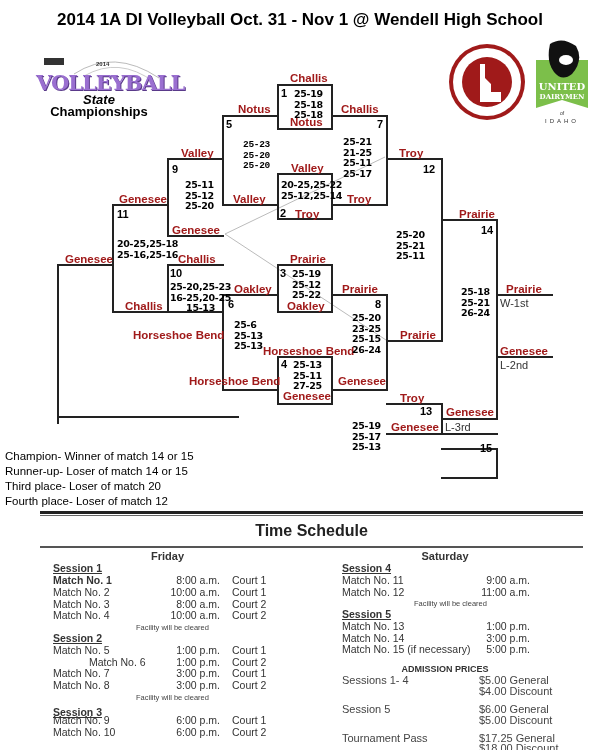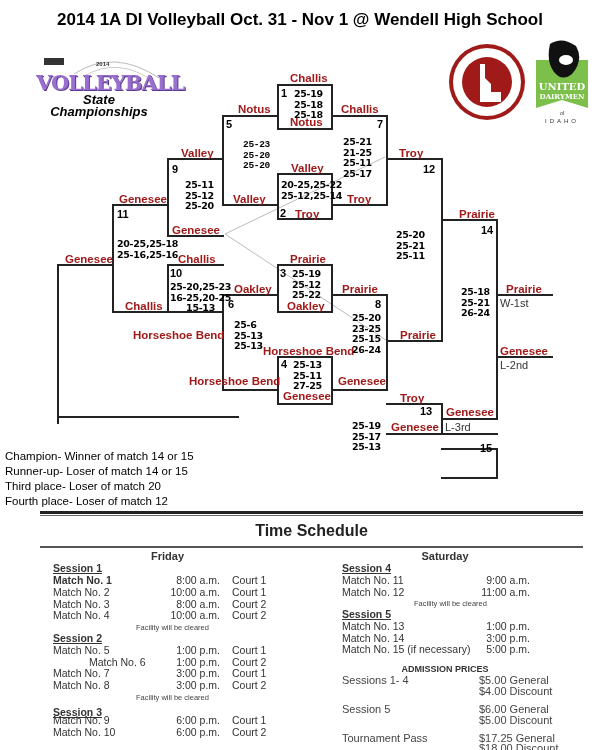--- a/index.html
+++ b/index.html
@@ -25,21 +25,21 @@
 
 <div class="abs" style="left:34px;top:52px;width:130px;height:76px;">
   <svg width="130" height="76">
     <path d="M40 22 Q80 -4 125 26" stroke="#bbb" stroke-width="1" fill="none"></path>
     <path d="M50 24 Q85 4 120 30" stroke="#ccc" stroke-width="1" fill="none"></path>
     <text x="62" y="14" font-size="6" font-weight="bold" font-family="Liberation Sans, sans-serif" fill="#333">2014</text>
     <rect x="10" y="6" width="20" height="7" fill="#333"></rect>
   </svg>
   <div class="abs" style="left:2px;top:18px;width:126px;text-align:center;font-family:'DejaVu Serif',serif;font-weight:bold;font-size:21px;color:#9a6fd0;letter-spacing:-1px;text-shadow:1px 1px 0 #5a3a8a;">VOLLEYBALL</div>
   <div class="abs" style="left:0;top:42px;width:130px;text-align:center;font-weight:bold;font-style:italic;font-size:13px;line-height:12px;">State</div>
-  <div class="abs" style="left:0;top:54px;width:130px;text-align:center;font-weight:bold;font-style:italic;font-size:13px;line-height:12px;">Championships</div>
+  <div class="abs" style="left:0;top:54px;width:130px;text-align:center;font-weight:bold;font-size:13px;line-height:12px;">Championships</div>
 </div>
 
 <div class="abs" style="left:447px;top:40px;width:80px;height:84px;">
   <svg width="80" height="84" viewBox="0 0 80 84">
     <circle cx="40" cy="42" r="38" fill="#a01a1a"></circle>
     <circle cx="40" cy="42" r="34" fill="#fff"></circle>
     <circle cx="40" cy="42" r="25" fill="#a01a1a"></circle>
     <path d="M33 24 L38 24 L38 38 L44 44 L44 52 L54 52 L54 62 L33 62 Z" fill="#fff"></path>
   </svg>
 </div>

